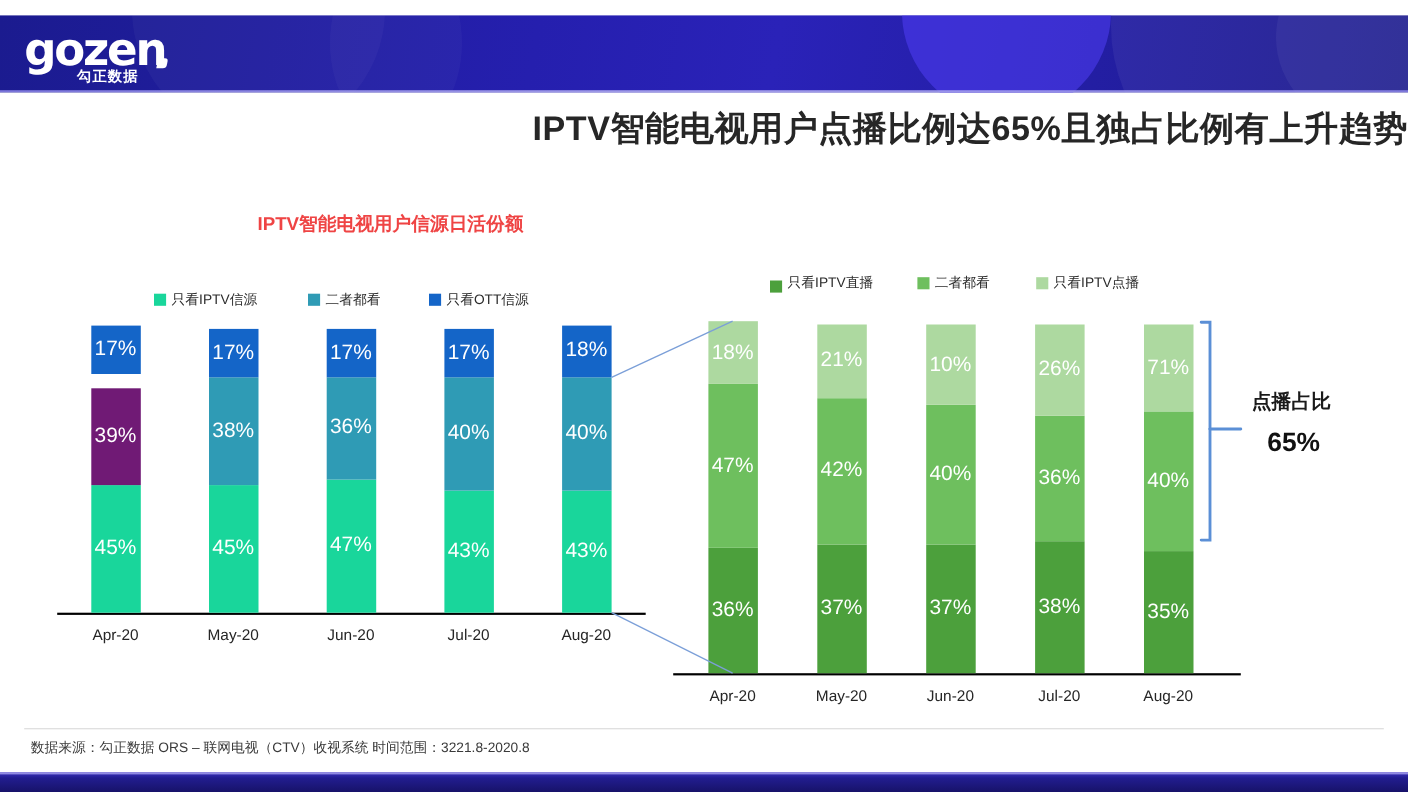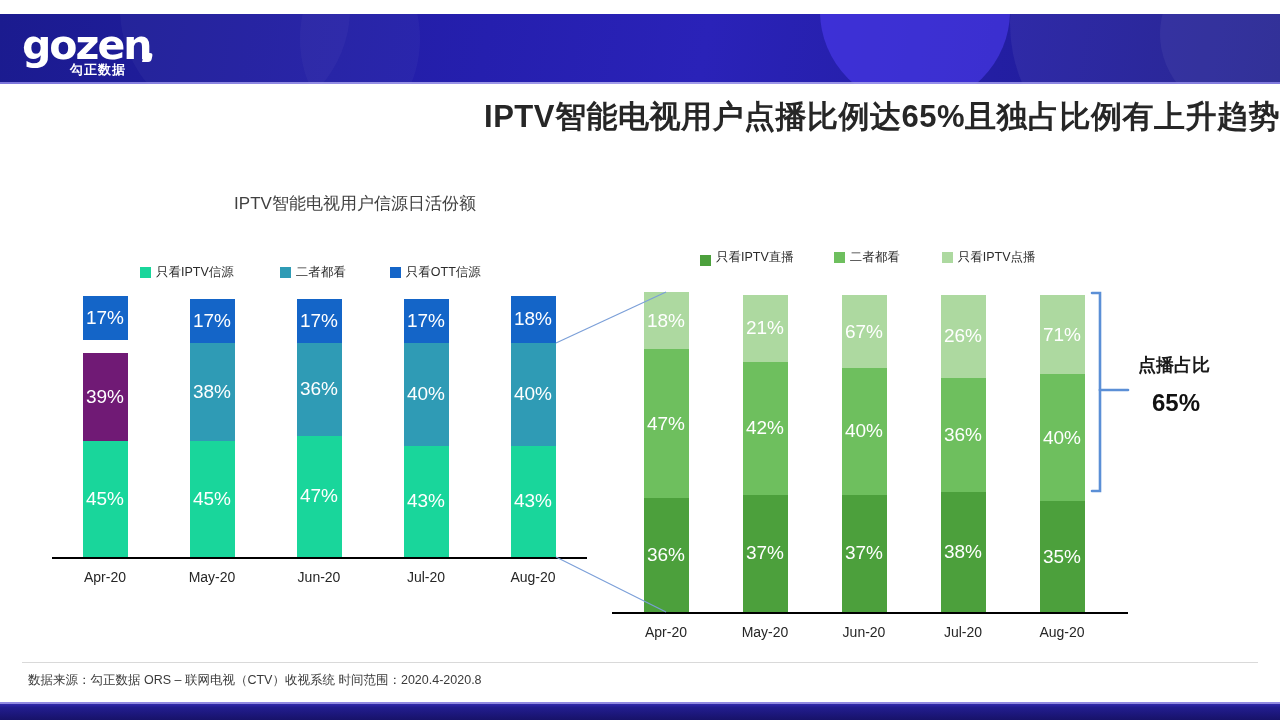--- a/index.html
+++ b/index.html
@@ -55,21 +55,21 @@
     background: #a9a3ee; opacity: .8;
   }
 
   
   .main-title {
     position: absolute; left: 0; top: 96px; width: 1280px;
     text-align: right; font-size: 31px; font-weight: 700; color: #262626;
     letter-spacing: .5px;
   }
   .panel-title {
-    position: absolute; font-size: 17px; font-weight: 400; color: #404040;
+    position: absolute; font-size: 17px; font-weight: 700; color: #ef4444;
   }
   .panel-title.left  { left: 120px; top: 192px; width: 470px; text-align: center; }
   .panel-title.right { left: 690px; top: 192px; width: 470px; text-align: center; }
 
   
   .legend { position: absolute; display: flex; align-items: center; }
   .legend.left  { left: 140px; top: 264px; width: 440px; text-align: center; }
   .legend.right { left: 700px; top: 249px; width: 440px; }
   .legend-item { display: flex; align-items: center; }
   .legend-swatch { width: 11px; height: 11px; display: inline-block; margin-right: 5px; }
@@ -253,21 +253,21 @@
       </div>
       <div class="tick" style="left: 103px; top: 332px; width: 100px;">May-20</div>
       <div class="bar-col" style="left: 229.5px; top: 0px; width: 45px; height: 320px;">
         <div class="seg" style="background: rgb(76, 160, 60); height: 117.228px; bottom: 0px;">
           <span>37%</span>
         </div>
         <div class="seg" style="background: rgb(110, 191, 94); height: 126.733px; bottom: 117.228px;">
           <span>40%</span>
         </div>
         <div class="seg" style="background: rgb(173, 217, 160); height: 72.8713px; bottom: 243.96px;">
-          <span>67%</span>
+          <span>10%</span>
         </div>
       </div>
       <div class="tick" style="left: 202px; top: 332px; width: 100px;">Jun-20</div>
       <div class="bar-col" style="left: 328.5px; top: 0px; width: 45px; height: 320px;">
         <div class="seg" style="background: rgb(76, 160, 60); height: 120.396px; bottom: 0px;">
           <span>38%</span>
         </div>
         <div class="seg" style="background: rgb(110, 191, 94); height: 114.059px; bottom: 120.396px;">
           <span>36%</span>
         </div>
@@ -299,16 +299,16 @@
         <path d="M1092,293 L1100,293 L1100,390" fill="none" stroke="#5B8FD6" stroke-width="2.6" stroke-linecap="round"></path>
         <path d="M1092,491 L1100,491 L1100,390" fill="none" stroke="#5B8FD6" stroke-width="2.6" stroke-linecap="round"></path>
         <path d="M1100,390 L1128,390" fill="none" stroke="#5B8FD6" stroke-width="2.6" stroke-linecap="round"></path>
       </g>
   </svg>
 
   <div class="callout-label">点播占比</div>
   <div class="callout-value">65%</div>
 
   <div class="source-rule"></div>
-  <div class="source-note">数据来源：勾正数据  ORS – 联网电视（CTV）收视系统    时间范围：2020.4-2020.8</div>
+  <div class="source-note">数据来源：勾正数据  ORS – 联网电视（CTV）收视系统    时间范围：3221.8-2020.8</div>
 
   <div class="footer-bar"></div>
 </div>
 
 </body></html>

